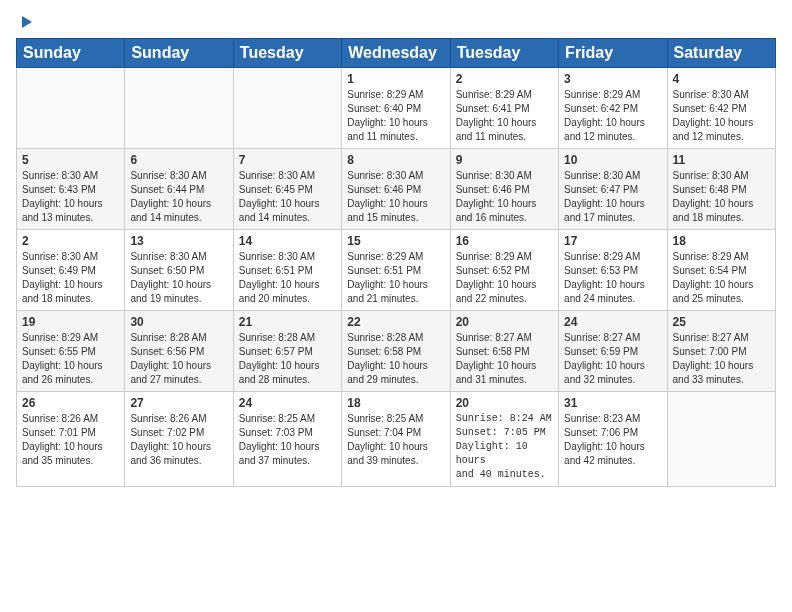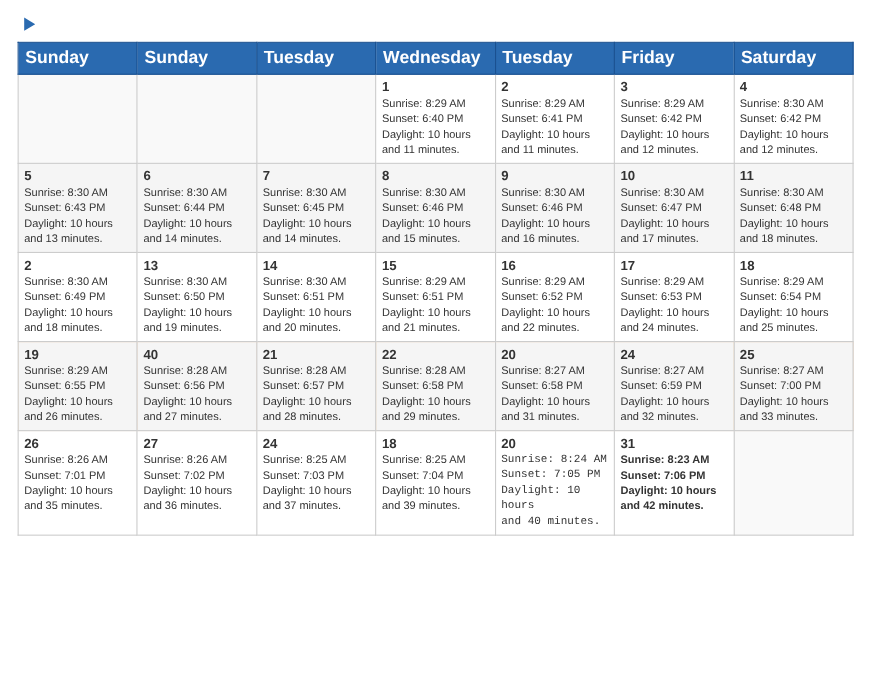--- a/index.html
+++ b/index.html
@@ -253,21 +253,21 @@
       </tr>
       <tr style="background: #fdba74; margin-left: 32px;">
         <td>
           <span class="day-number">19</span>
           <div class="day-info" style="white-space: pre-line;">Sunrise: 8:29 AM
 Sunset: 6:55 PM
 Daylight: 10 hours
 and 26 minutes.</div>
         </td>
         <td>
-          <span class="day-number">40</span>
+          <span class="day-number">30</span>
           <div class="day-info" style="white-space: pre-line;">Sunrise: 8:28 AM
 Sunset: 6:56 PM
 Daylight: 10 hours
 and 27 minutes.</div>
         </td>
         <td>
           <span class="day-number">21</span>
           <div class="day-info" style="white-space: pre-line;">Sunrise: 8:28 AM
 Sunset: 6:57 PM
 Daylight: 10 hours
@@ -333,21 +333,21 @@
         </td>
         <td>
           <span class="day-number">20</span>
           <div class="day-info" style="white-space: pre-line; font-family: Liberation Mono, monospace;">Sunrise: 8:24 AM
 Sunset: 7:05 PM
 Daylight: 10 hours
 and 40 minutes.</div>
         </td>
         <td>
           <span class="day-number">31</span>
-          <div class="day-info" style="white-space: pre-line; font-weight: bold;">Sunrise: 8:23 AM
+          <div class="day-info" style="white-space: pre-line;">Sunrise: 8:23 AM
 Sunset: 7:06 PM
 Daylight: 10 hours
 and 42 minutes.</div>
         </td>
         <td style="background: rgb(249, 249, 249);"></td>
       </tr>
     </tbody>
 </table>
 
 </body></html>

